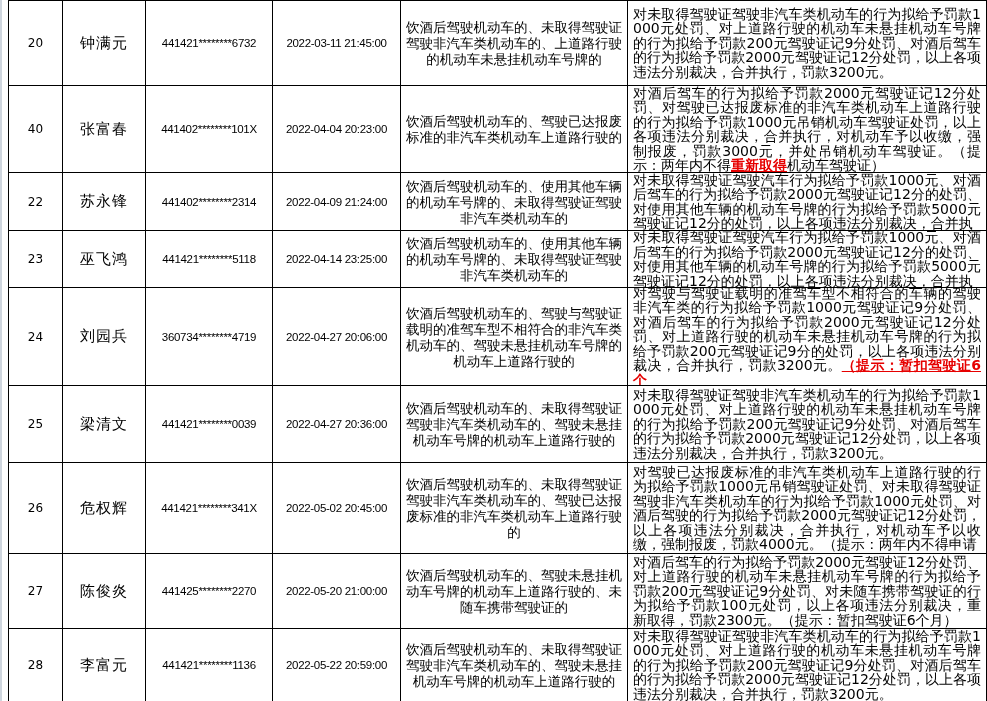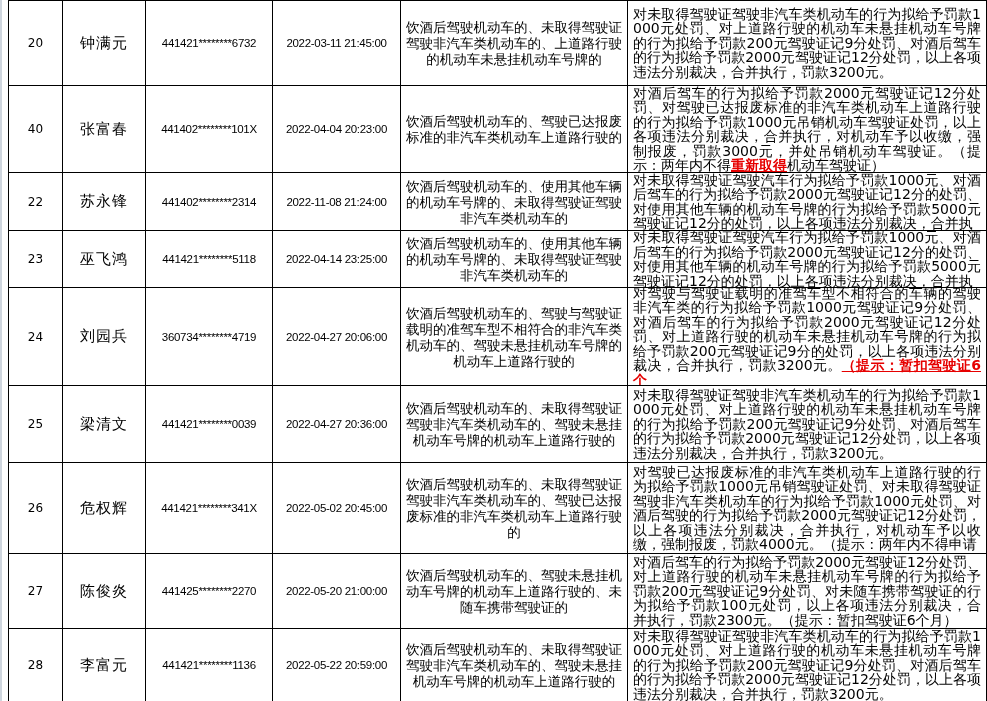--- a/index.html
+++ b/index.html
@@ -100,21 +100,21 @@
     <div class="cell c-violation">饮酒后驾驶机动车的、驾驶已达报废标准的非汽车类机动车上道路行驶的</div>
     <div class="cell c-penalty">
       <div class="penalty-inner"><span>对酒后驾车的行为拟给予罚款2000元驾驶证记12分处罚、对驾驶已达报废标准的非汽车类机动车上道路行驶的行为拟给予罚款1000元吊销机动车驾驶证处罚，以上各项违法分别裁决，合并执行，对机动车予以收缴，强制报废，罚款3000元，并处吊销机动车驾驶证。（提示：两年内不得</span><span class="red">重新取得</span><span>机动车驾驶证）</span></div>
     </div>
   </div>
 
   <div class="row" style="height: 58px;">
     <div class="cell c-no">22</div>
     <div class="cell c-name">苏永锋</div>
     <div class="cell c-id">441402********2314</div>
-    <div class="cell c-time">2022-11-08 21:24:00</div>
+    <div class="cell c-time">2022-04-09 21:24:00</div>
     <div class="cell c-violation">饮酒后驾驶机动车的、使用其他车辆的机动车号牌的、未取得驾驶证驾驶非汽车类机动车的</div>
     <div class="cell c-penalty">
       <div class="penalty-inner"><span>对未取得驾驶证驾驶汽车行为拟给予罚款1000元、对酒后驾车的行为拟给予罚款2000元驾驶证记12分的处罚、对使用其他车辆的机动车号牌的行为拟给予罚款5000元驾驶证记12分的处罚，以上各项违法分别裁决，合并执</span></div>
     </div>
   </div>
 
   <div class="row" style="height: 57px;">
     <div class="cell c-no">23</div>
     <div class="cell c-name">巫飞鸿</div>
     <div class="cell c-id">441421********5118</div>
@@ -158,21 +158,21 @@
     </div>
   </div>
 
   <div class="row" style="height: 75px;">
     <div class="cell c-no">27</div>
     <div class="cell c-name">陈俊炎</div>
     <div class="cell c-id">441425********2270</div>
     <div class="cell c-time">2022-05-20 21:00:00</div>
     <div class="cell c-violation">饮酒后驾驶机动车的、驾驶未悬挂机动车号牌的机动车上道路行驶的、未随车携带驾驶证的</div>
     <div class="cell c-penalty">
-      <div class="penalty-inner"><span>对酒后驾车的行为拟给予罚款2000元驾驶证12分处罚、对上道路行驶的机动车未悬挂机动车号牌的行为拟给予罚款200元驾驶证记9分处罚、对未随车携带驾驶证的行为拟给予罚款100元处罚，以上各项违法分别裁决，合并执行，罚款2300元。（提示：暂扣驾驶证6个月）</span></div>
+      <div class="penalty-inner"><span>对酒后驾车的行为拟给予罚款2000元驾驶证12分处罚、对上道路行驶的机动车未悬挂机动车号牌的行为拟给予罚款200元驾驶证记9分处罚、对未随车携带驾驶证的行为拟给予罚款100元处罚，以上各项违法分别裁决，重新取得，罚款2300元。（提示：暂扣驾驶证6个月）</span></div>
     </div>
   </div>
 
   <div class="row" style="height: 73px;">
     <div class="cell c-no">28</div>
     <div class="cell c-name">李富元</div>
     <div class="cell c-id">441421********1136</div>
     <div class="cell c-time">2022-05-22 20:59:00</div>
     <div class="cell c-violation">饮酒后驾驶机动车的、未取得驾驶证驾驶非汽车类机动车的、驾驶未悬挂机动车号牌的机动车上道路行驶的</div>
     <div class="cell c-penalty">

